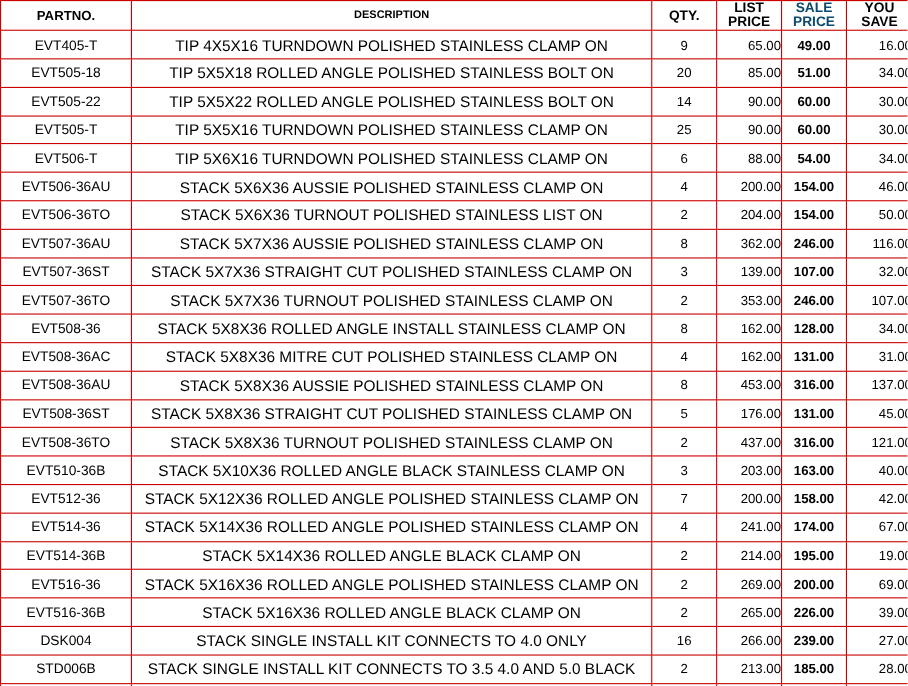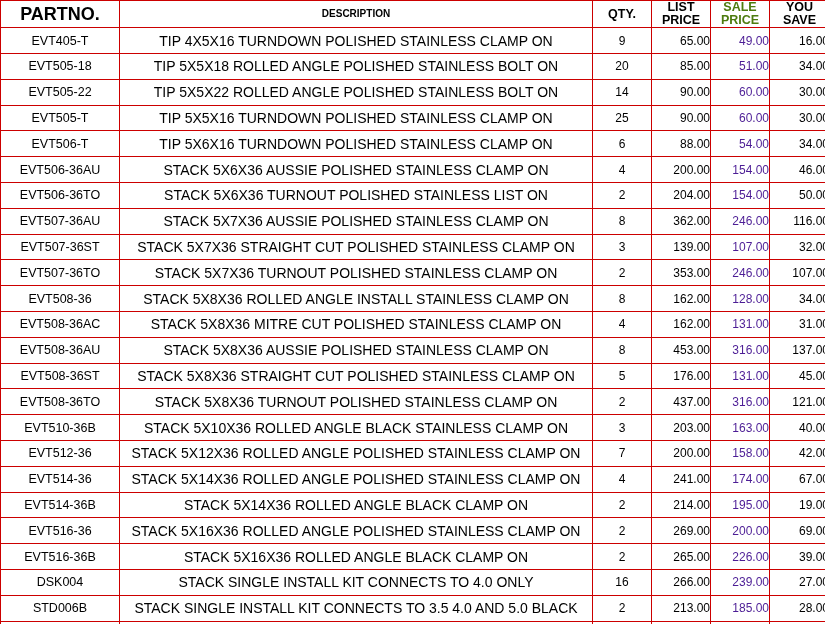--- a/index.html
+++ b/index.html
@@ -27,49 +27,50 @@
     overflow: hidden;
     white-space: nowrap;
   }
   thead th {
     font-size: 12.5px;
     font-weight: bold;
     text-align: center;
     line-height: 1.05;
     height: 34px;
   }
-  th.th-partno  { width: 118px; font-size: 18px; }
+  th.th-partno  { width: 118px; font-size: 12px; }
   th.th-desc    { width: 472px; font-size: 10px; }
   th.th-qty     { width: 58px; border-radius: 10px; }
   th.th-list    { width: 58px; }
-  th.th-sale    { width: 58px; color: #4d7c0f; }
+  th.th-sale    { width: 58px; color: #0c4a6e; }
   th.th-save    { width: 59px; }
   td.c-partno {
     text-align: center;
     font-size: 12.5px;
   }
   td.c-desc {
     text-align: center;
     font-size: 14px;
   }
   td.c-qty {
     text-align: center;
     font-size: 12px;
   }
   td.c-list {
     text-align: right;
     font-size: 12px;
     padding-right: 10px;
     margin-top: 16px;
   }
   td.c-sale {
-    text-align: right;
+    text-align: center;
     font-size: 12px;
     padding-right: 10px;
-    color: #4c1d95;
+    color: #000000;
+    font-weight: bold;
   }
   td.c-save {
     text-align: right;
     font-size: 12px;
     padding-right: 10px;
   }
   .hdr-line { display: block; }
 </style>
 </head>
 <body>

